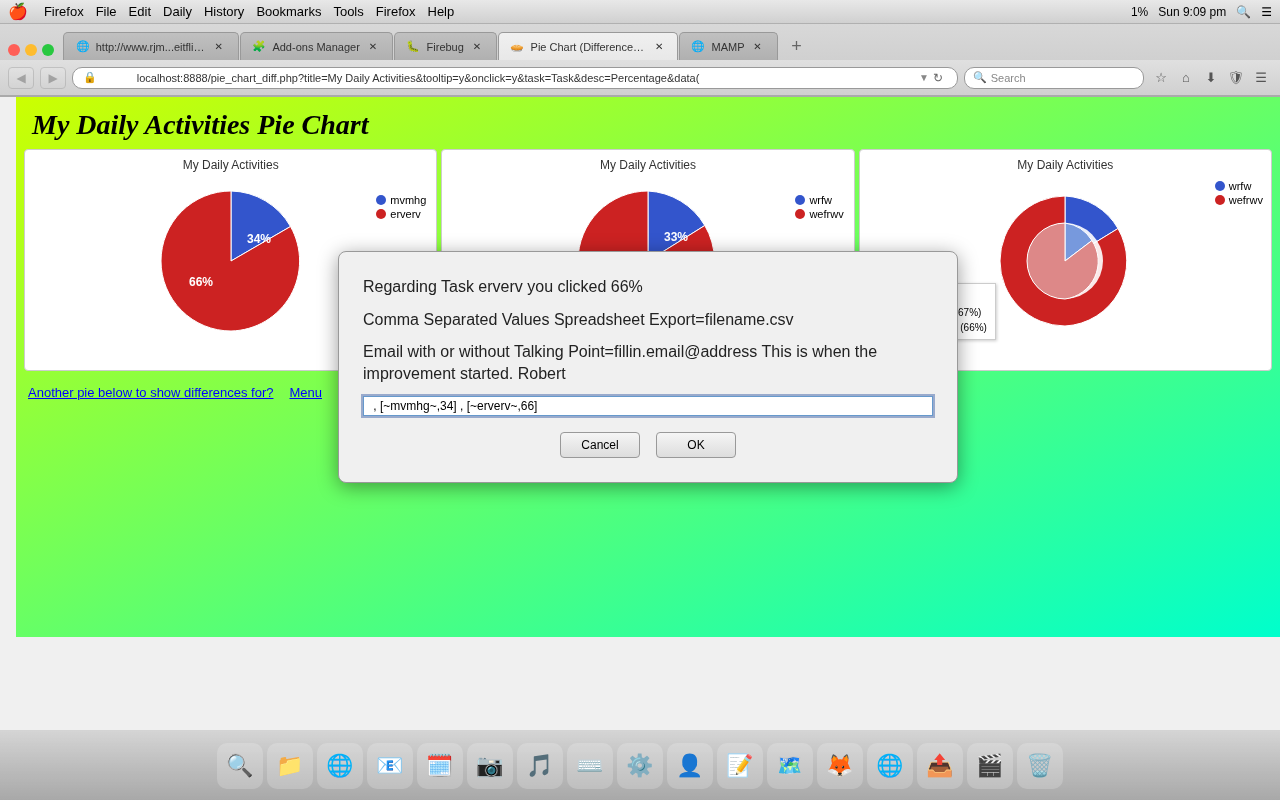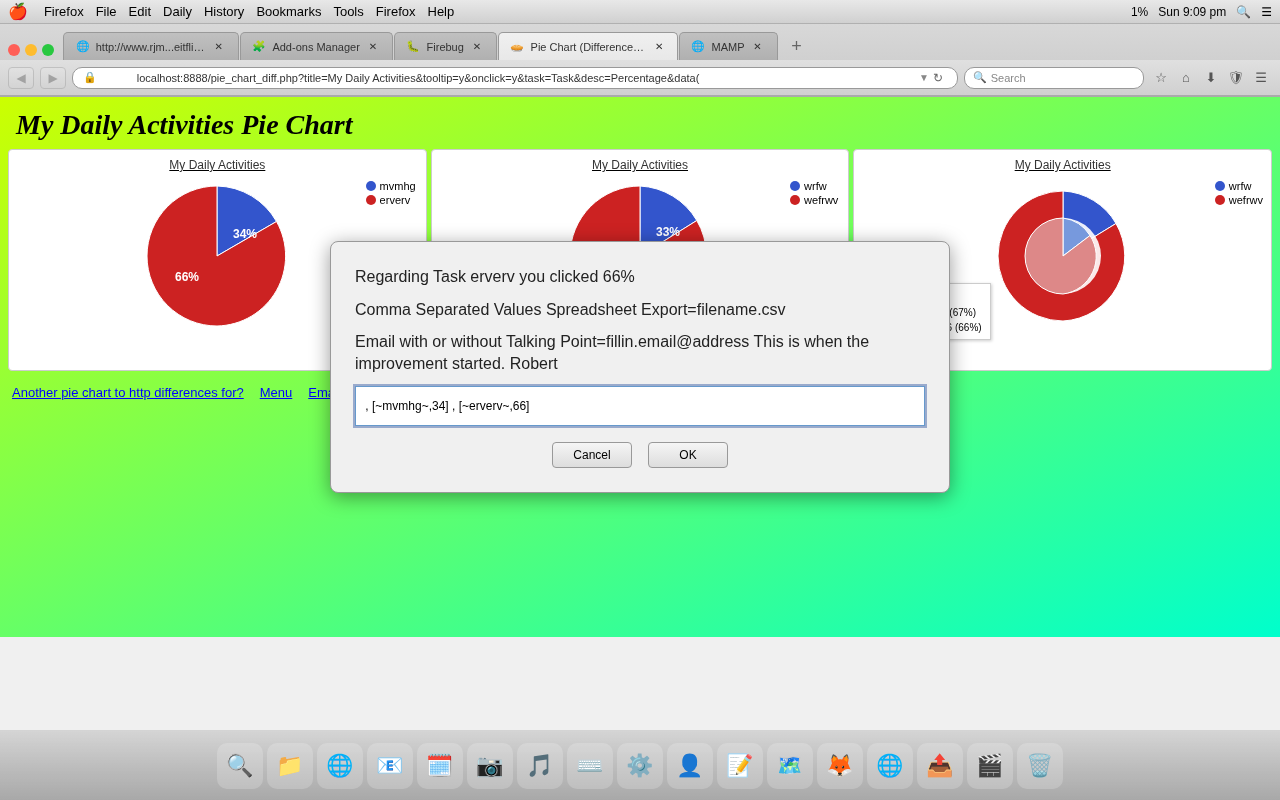--- a/index.html
+++ b/index.html
@@ -52,46 +52,46 @@
       font-style: italic;
       color: #000;
       font-family: Georgia, serif;
     }
 
     .charts-container {
       display: flex;
       gap: 4px;
       padding: 0 8px 8px;
       height: 230px;
-      text-decoration: underline;
     }
 
     .chart-panel {
       flex: 1;
       background: white;
       border: 1px solid #ccc;
       border-radius: 4px;
       padding: 8px;
       position: relative;
       overflow: hidden;
     }
     .chart-title {
       text-align: center;
       font-size: 12px;
       color: #333;
       margin-bottom: 4px;
     }
     .chart-area {
       display: flex;
+      align-items: center;
       justify-content: center;
       height: 170px;
     }
     .chart-legend {
       position: absolute;
-      top: 30px;
+      top: 44px;
       right: 10px;
       font-size: 11px;
     }
     .legend-item { display: flex; align-items: center; gap: 4px; margin-bottom: 2px; }
     .legend-dot { width: 10px; height: 10px; border-radius: 50%; flex-shrink: 0; }
 
     .tooltip-box {
       position: absolute;
       bottom: 30px;
       left: 20px;
@@ -127,21 +127,21 @@
       border: 1px solid #999;
       border-radius: 8px;
       box-shadow: 0 4px 20px rgba(0,0,0,0.4);
       width: 620px;
       padding: 24px;
       position: relative;
     }
     .modal-line { font-size: 16px; color: #222; margin-bottom: 10px; line-height: 1.4; }
     .modal-input {
       width: 100%;
-      height: 40px;
+      height: 20px;
       border: 1px solid #6699cc;
       background: white;
       padding: 2px 6px;
       font-size: 12px;
       margin-bottom: 16px;
       outline: 2px solid #99aacc;
     }
     .modal-buttons { display: flex; justify-content: center; gap: 16px; }
     .modal-btn {
       width: 80px;
@@ -263,21 +263,21 @@
     <div class="nav-icons">
       <div class="nav-icon-btn">☆</div>
       <div class="nav-icon-btn">⌂</div>
       <div class="nav-icon-btn">⬇</div>
       <div class="nav-icon-btn">🛡</div>
       <div class="nav-icon-btn">☰</div>
     </div>
   </div>
 </div>
 
-<div class="page-content-wrapper" style="position:relative; min-height:520px;">
+<div class="page-content-wrapper" style="position:relative; min-height:520px;margin-left:16px;">
   <div class="page-bg">
     <h1 class="page-title">My Daily Activities Pie Chart</h1>
 
     <div class="charts-container">
 
       <div class="chart-panel">
         <div class="chart-title">My Daily Activities</div>
         <div class="chart-area">
           <svg width="160" height="160" viewBox="0 0 160 160">
 
@@ -361,21 +361,21 @@
             <div class="tooltip-square" style="background:#dd8888;"></div>
             <span>Previous:</span>
             <span>66 (66%)</span>
           </div>
         </div>
       </div>
 
     </div>
 
     <div class="links-bar">
-      <a>Another pie chart to http differences for?</a>
+      <a>Another pie below to show differences for?</a>
       <a>Menu</a>
       <a>Email snapshot of Google Chart ...</a>
     </div>
 
   </div>
 
   <div class="modal-overlay">
     <div class="modal">
       <p class="modal-line">Regarding Task erverv you clicked 66%</p>
       <p class="modal-line">Comma Separated Values Spreadsheet Export=filename.csv</p>

